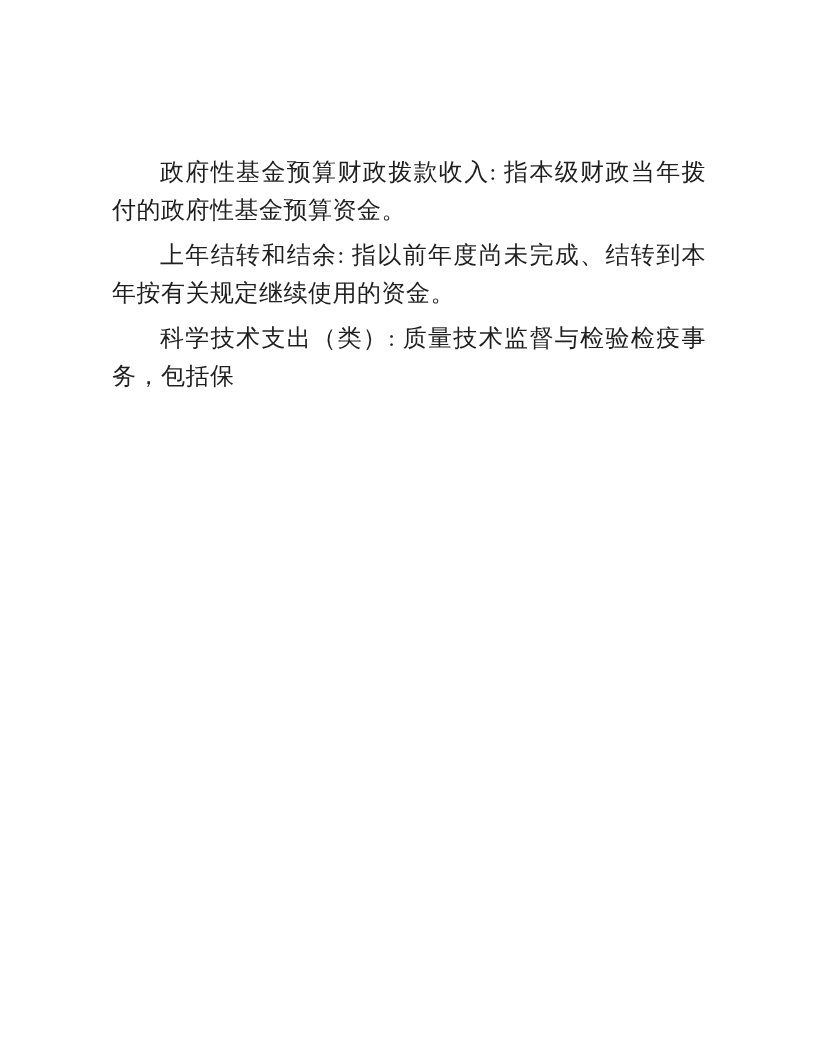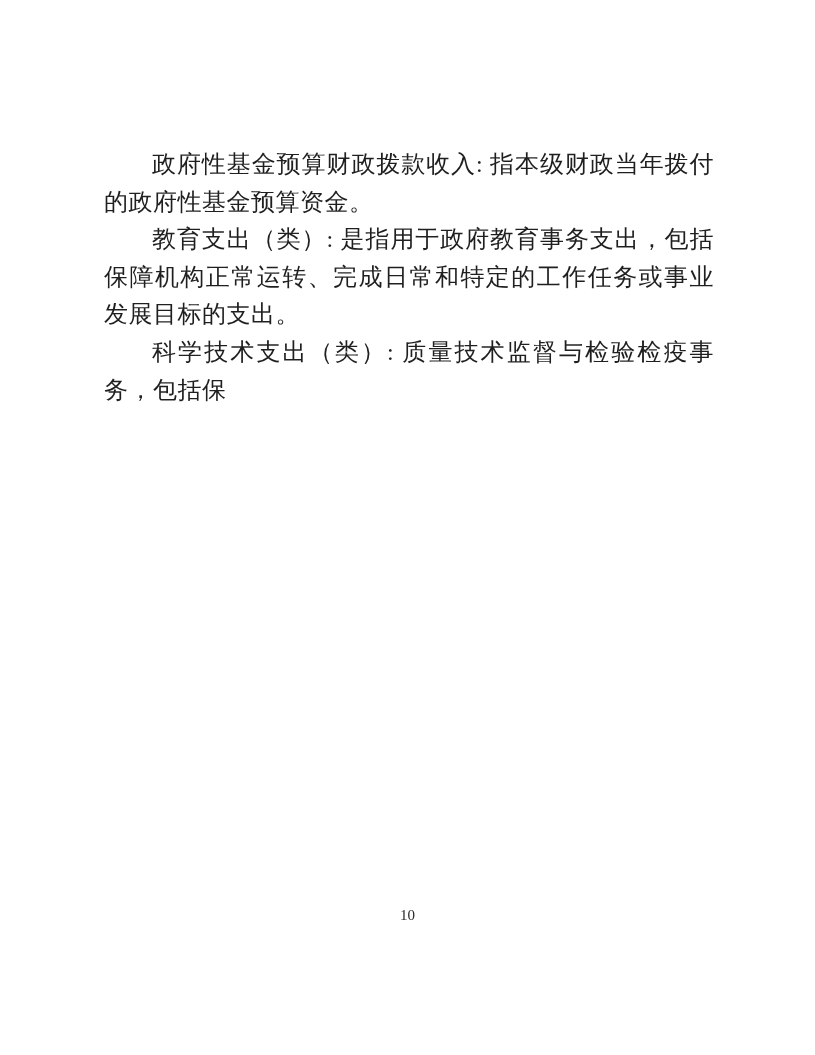--- a/index.html
+++ b/index.html
@@ -20,41 +20,38 @@
     position: absolute;
     left: 104px;
     top: 146px;
     width: 610px;
     font-size: 24px;
     line-height: 37.6px;
     text-align: justify;
     letter-spacing: 0.5px;
   }
   .content p {
-    margin: 0;
+    margin: 8px;
     padding: 0;
     text-indent: 2em;
   }
   .page-footer {
     position: absolute;
     left: 0;
     top: 905px;
     width: 100%;
     text-align: center;
     font-size: 15px;
     line-height: 20px;
     color: #2a2a2a;
   }
 </style>
 </head>
 <body>
 
 <div class="page">
   <div class="content">
     <p>政府性基金预算财政拨款收入: 指本级财政当年拨付的政府性基金预算资金。</p>
-    <p>教育支出（类）: 是指用于政府教育事务支出，包括保障机构正常运转、完成日常和特定的工作任务或事业发展目标的支出。</p>
+    <p>上年结转和结余: 指以前年度尚未完成、结转到本年按有关规定继续使用的资金。</p>
     <p>科学技术支出（类）: 质量技术监督与检验检疫事务，包括保</p>
   </div>
 
-  <div class="page-footer">
-    <span>10</span>
-  </div>
 </div>
 
 </body></html>

